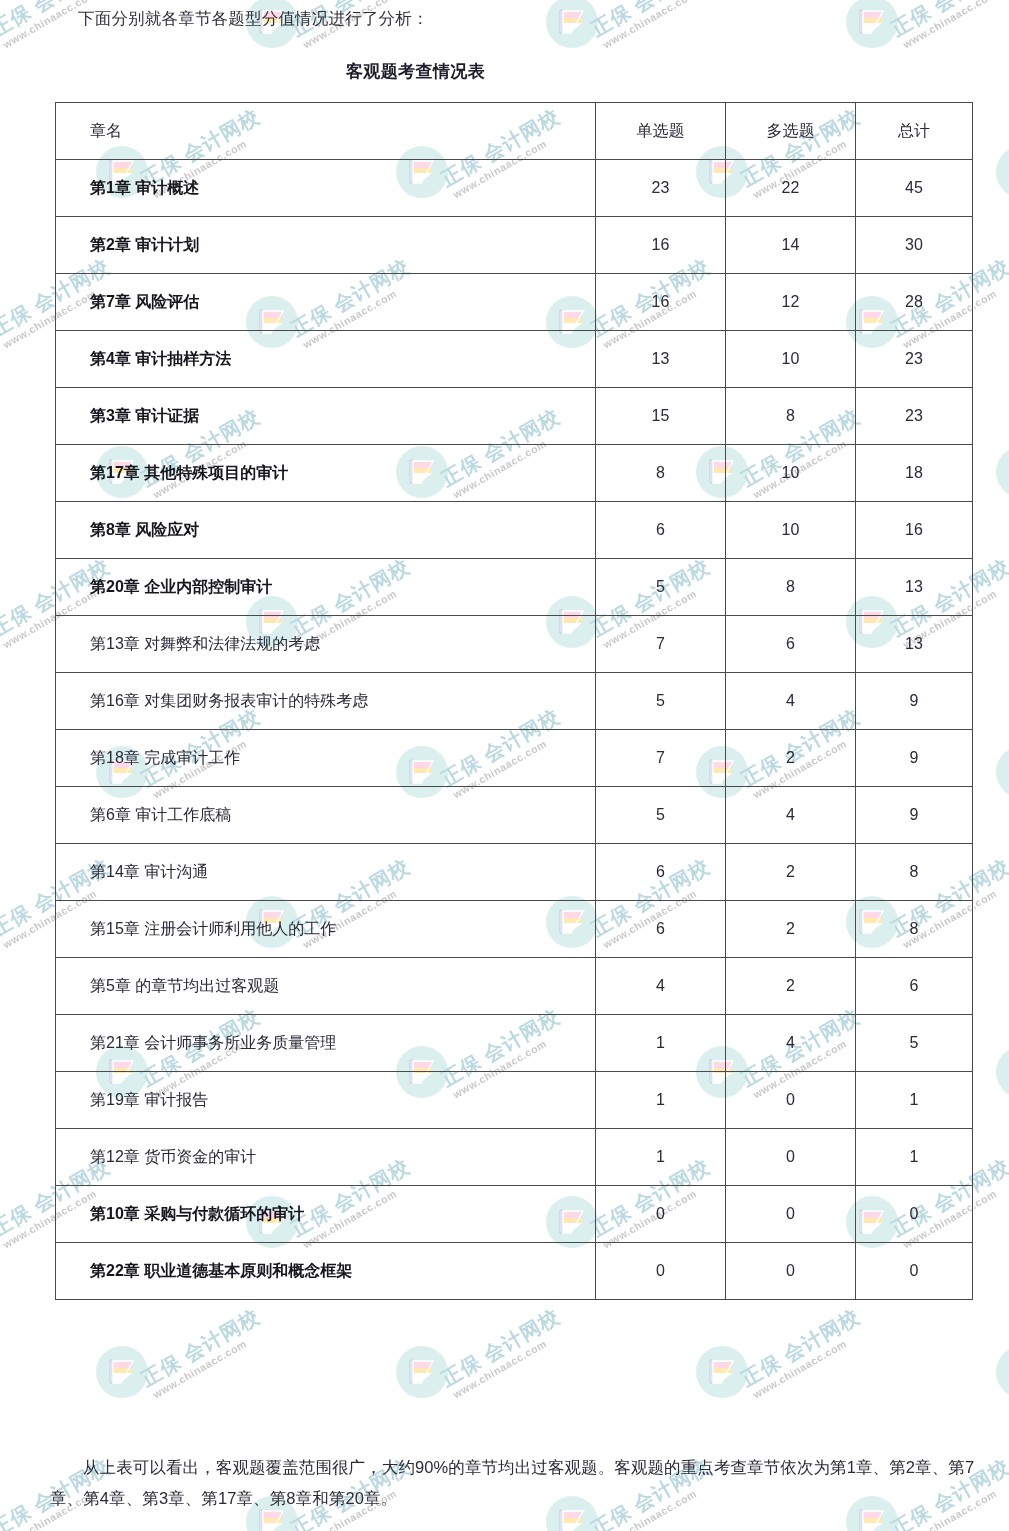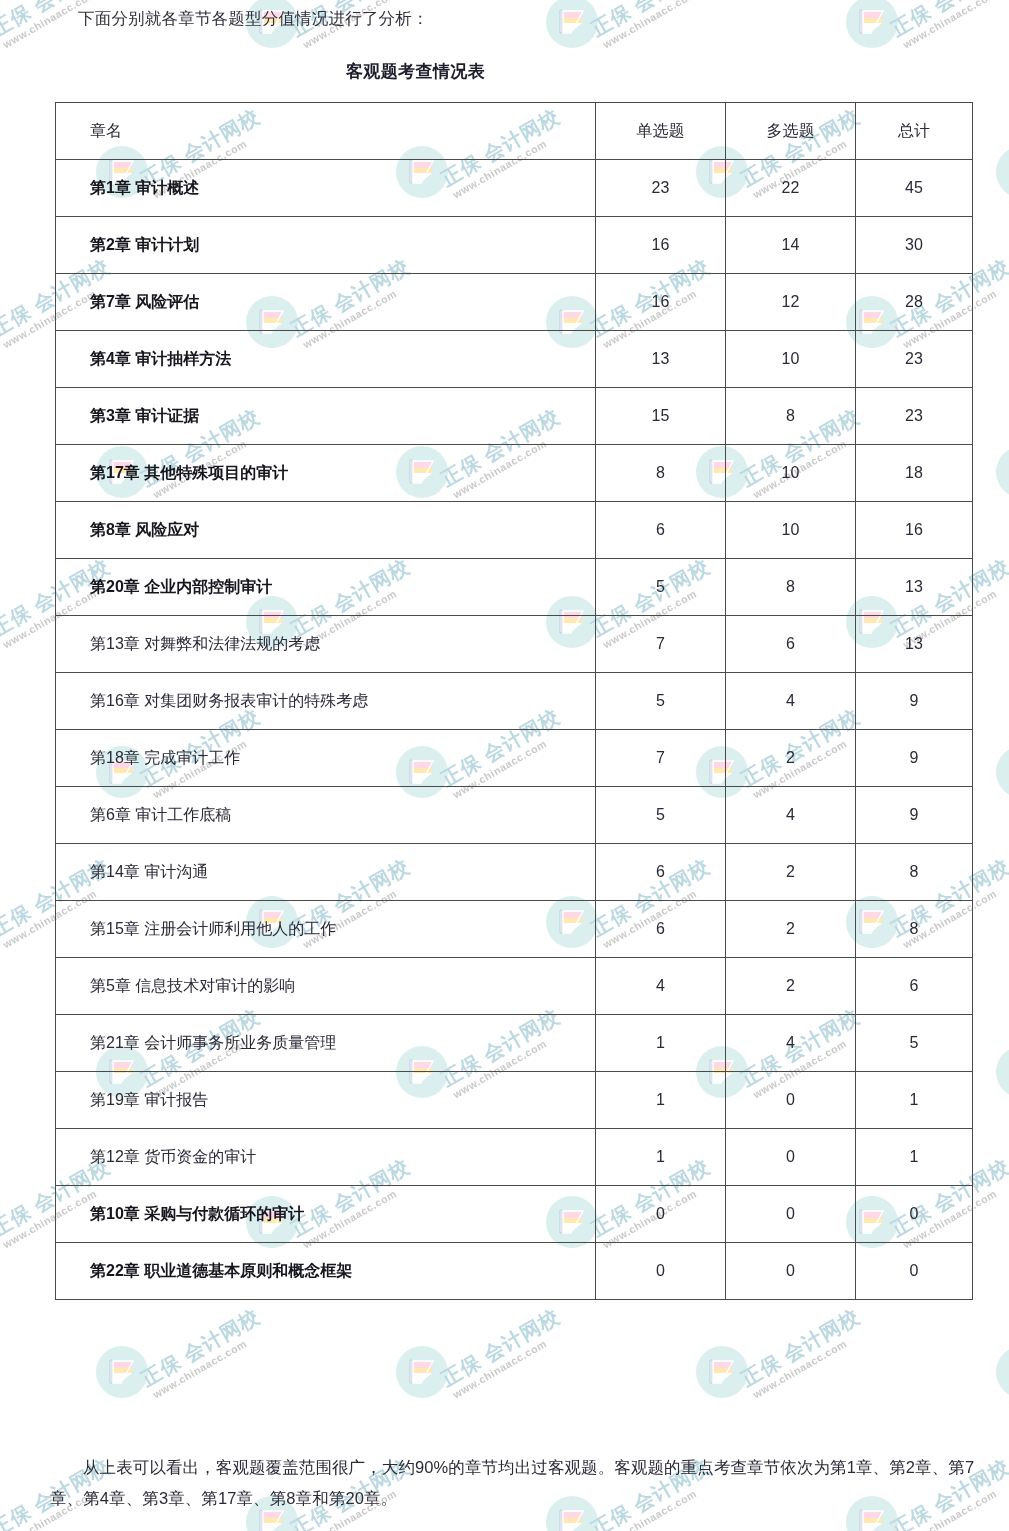--- a/index.html
+++ b/index.html
@@ -818,21 +818,21 @@
             <td class="cell-num">2</td>
             <td class="cell-num">8</td>
           </tr>
           <tr>
             <td class="cell-name">第15章 注册会计师利用他人的工作</td>
             <td class="cell-num">6</td>
             <td class="cell-num">2</td>
             <td class="cell-num">8</td>
           </tr>
           <tr>
-            <td class="cell-name">第5章 信息技术对审计的影响</td>
+            <td class="cell-name">第5章 的章节均出过客观题</td>
             <td class="cell-num">4</td>
             <td class="cell-num">2</td>
             <td class="cell-num">6</td>
           </tr>
           <tr>
             <td class="cell-name">第21章 会计师事务所业务质量管理</td>
             <td class="cell-num">1</td>
             <td class="cell-num">4</td>
             <td class="cell-num">5</td>
           </tr>

